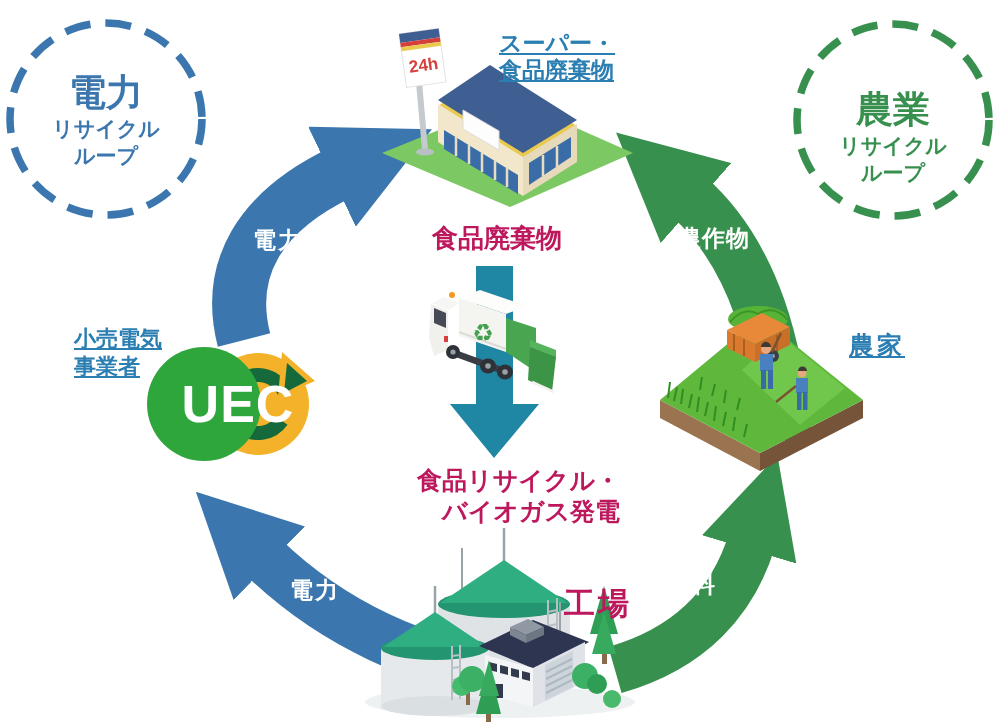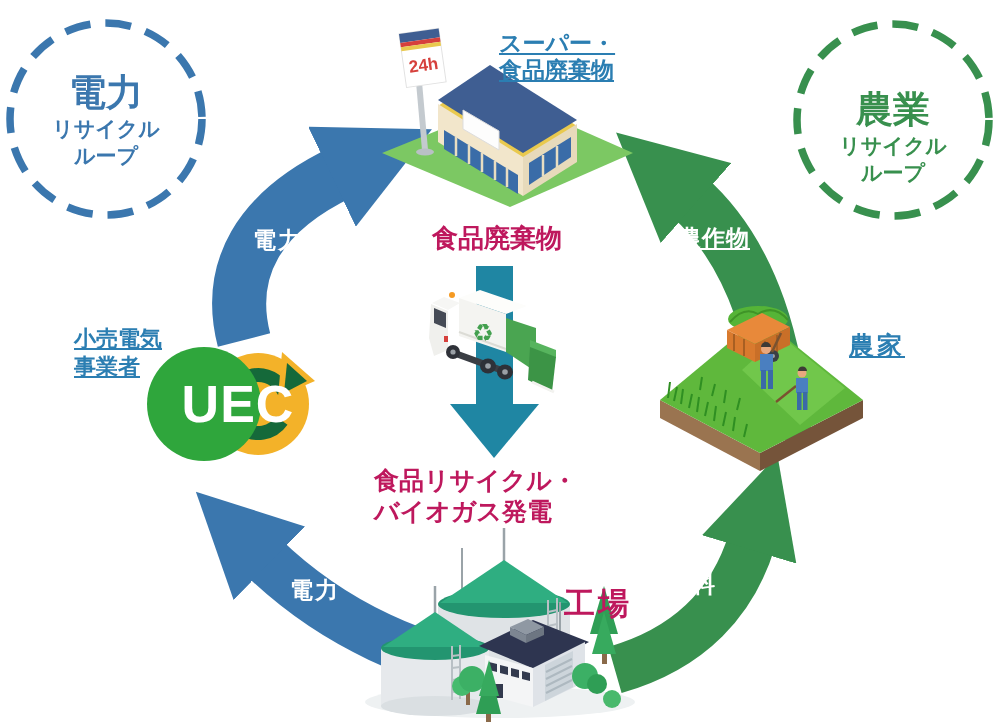--- a/index.html
+++ b/index.html
@@ -256,32 +256,32 @@
   <span class="small">ループ</span>
 </div>
 
 <div class="label blue-t lh" style="left:499px;top:30px;font-size:23px;">
   <div>スーパー・</div>
   <div>食品廃棄物</div>
 </div>
 
 <div class="label teal-t" style="left:397px;top:221px;width:200px;text-align:center;font-size:26px;">食品廃棄物</div>
 
-<div class="label teal-t" style="left:374px;top:465px;width:246px;text-align:left;font-size:25px;line-height:31px;">
+<div class="label teal-t" style="left:374px;top:465px;width:246px;text-align:right;font-size:25px;line-height:31px;">
   <div>食品リサイクル・</div>
   <div>バイオガス発電</div>
 </div>
 
 <div class="label blue-t" style="left:74px;top:325px;font-size:22px;line-height:28px;">
   <div>小売電気</div>
   <div>事業者</div>
 </div>
 
 <div class="label blue-t" style="left:849px;top:329px;font-size:25px;letter-spacing:3px;">農家</div>
 
 <div class="label teal-t" style="left:564px;top:583px;font-size:31px;letter-spacing:3px;">工場</div>
 
 <div class="label flow-label" style="left:253px;top:225px;">電力</div>
 <div class="label flow-label" style="left:290px;top:575px;">電力</div>
-<div class="label flow-label" style="left:678px;top:223px;letter-spacing:1px;text-decoration:underline;">農作物</div>
+<div class="label flow-label" style="left:678px;top:223px;letter-spacing:1px;">農作物</div>
 <div class="label flow-label" style="left:667px;top:569px;">肥料</div>
 
 </div>
 
 </body></html>

